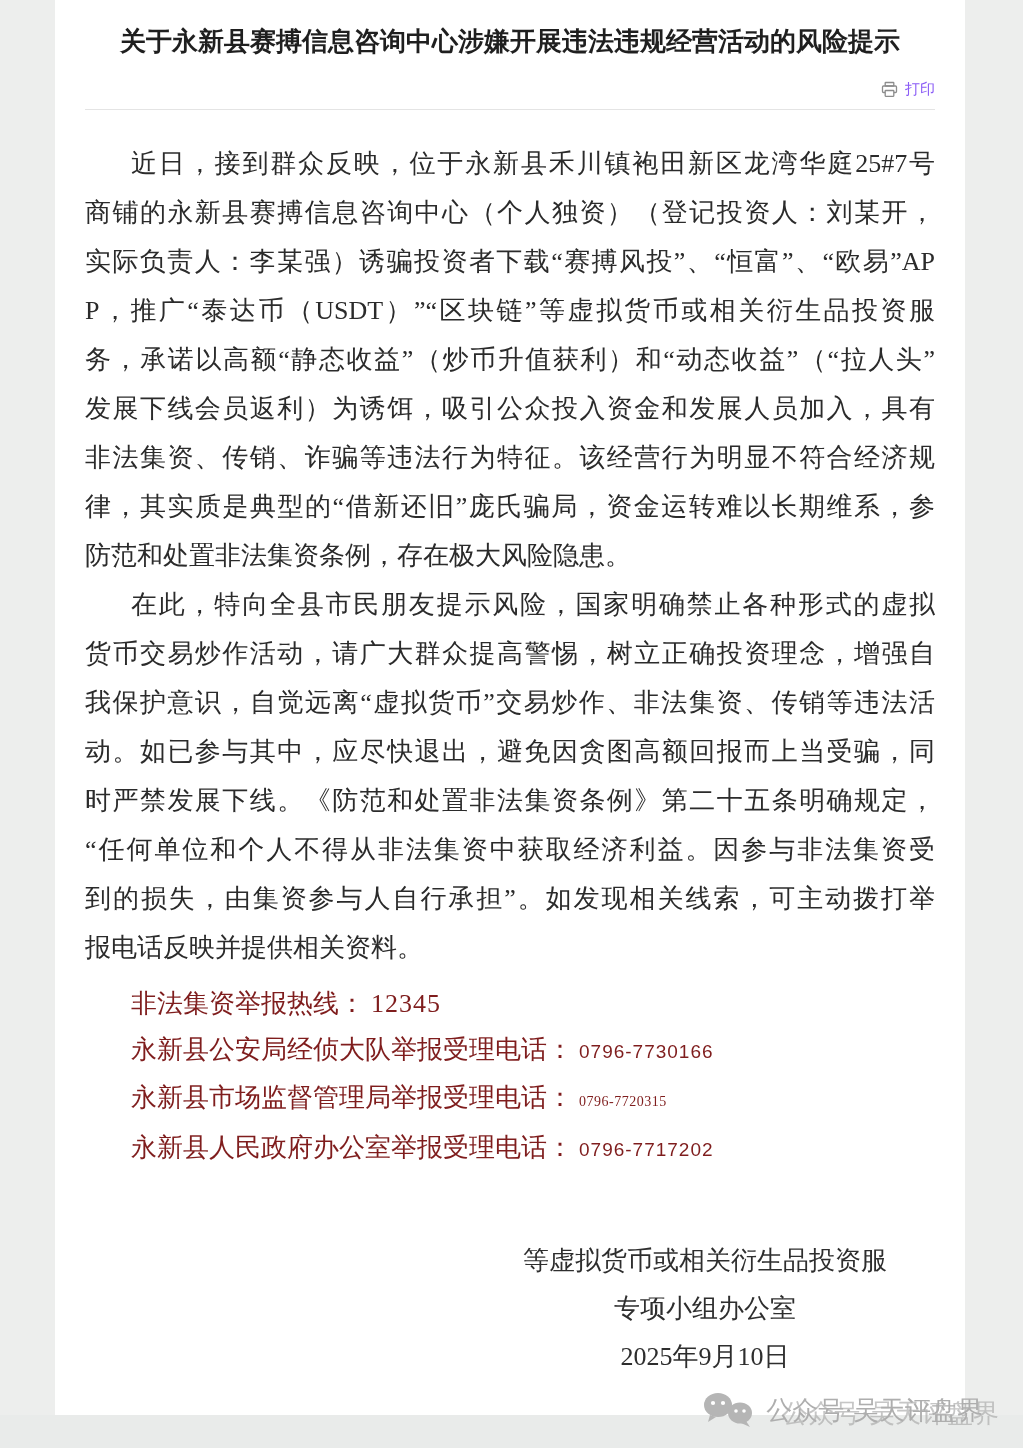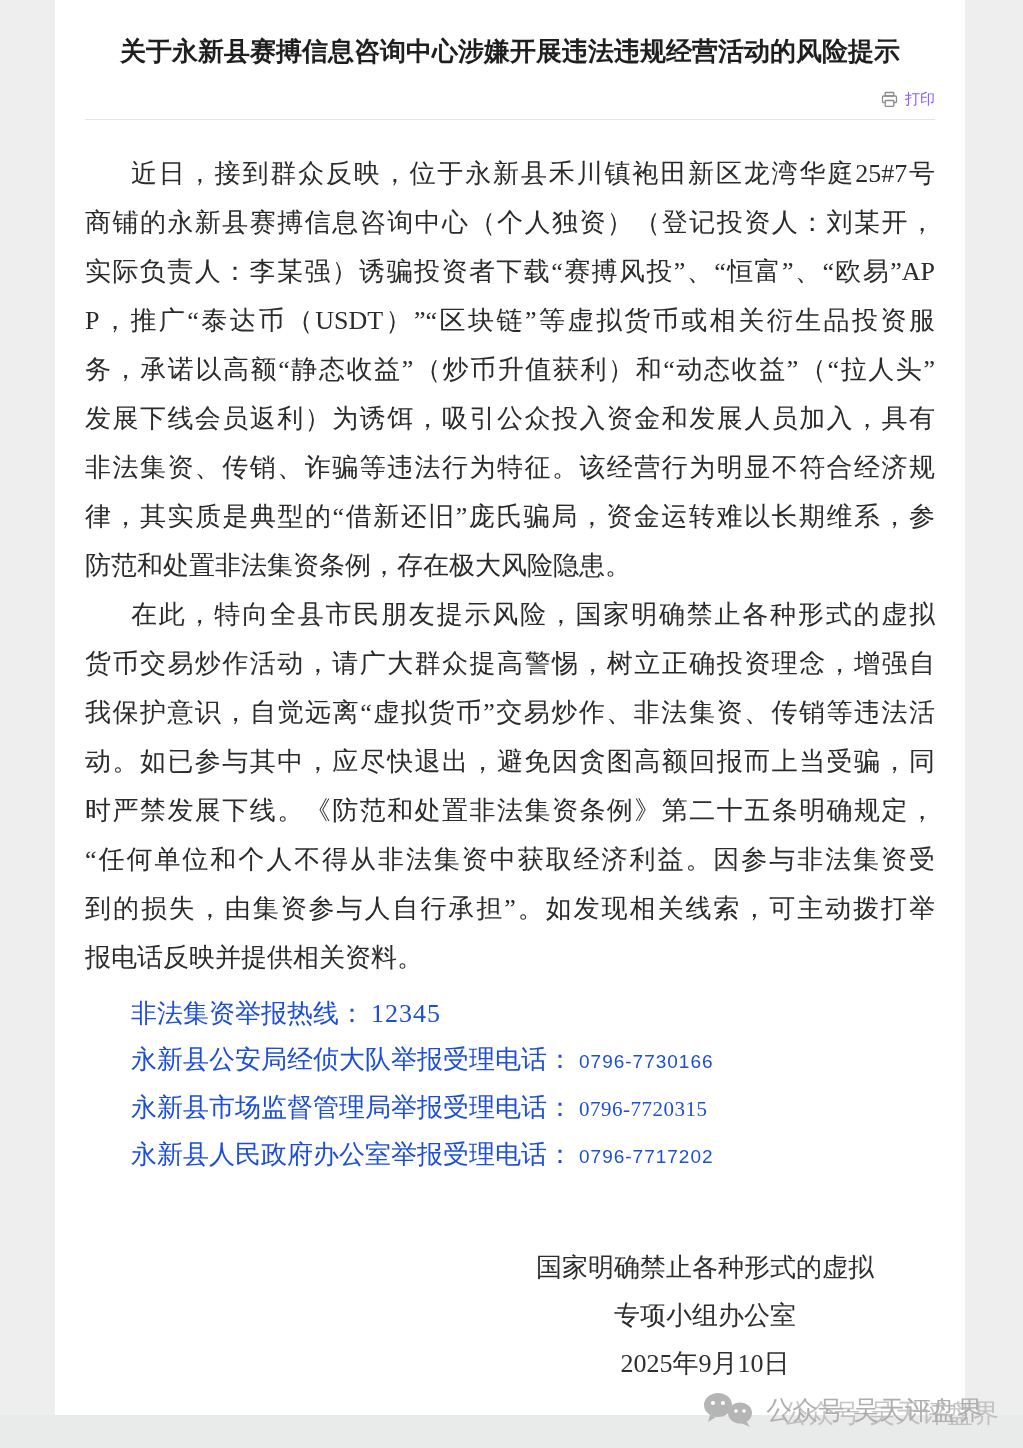--- a/index.html
+++ b/index.html
@@ -5,21 +5,21 @@
   html,body{margin:0;padding:0;}
   body{
     width:1023px;height:1448px;position:relative;overflow:hidden;
     background:#edeeed;
     font-family:"Liberation Serif","DejaVu Serif",serif;
     color:#2b2b2b;
   }
   .page-card{
     position:absolute;left:55px;top:0;width:910px;height:1448px;
     background:#ffffff;
-    padding:18px 30px;box-sizing:border-box;
+    padding:8px 30px;box-sizing:border-box;
   }
   .doc-title{
     margin:0;padding-top:16px;
     text-align:center;
     font-family:"Liberation Sans","DejaVu Sans",sans-serif;
     font-weight:bold;font-size:26px;line-height:34px;color:#1f1f1f;
   }
   .print-row{
     margin-top:20px;height:22px;
     display:flex;justify-content:flex-end;align-items:center;gap:7px;
@@ -41,25 +41,25 @@
   .line{
     width:850px;line-height:49px;
     text-align:justify;text-align-last:justify;
     text-justify:inter-character;
     white-space:nowrap;
   }
   .line.indent{text-indent:46px;}
   .line.flush{text-align-last:left;white-space:normal;}
   .hotlines{margin-top:9px;}
   .hotline{
-    padding-left:46px;line-height:46px;font-size:26px;color:#1d4ed8;
+    padding-left:46px;line-height:46px;font-size:26px;color:#7f1d1d;
   }
   .hotline .num{margin-left:6px;letter-spacing:1px;}
   .hotline.num-sans .num{font-family:"Liberation Sans","DejaVu Sans",sans-serif;font-size:19px;}
-  .hotline.num-small .num{font-size:21px;letter-spacing:0.5px;}
+  .hotline.num-small .num{font-size:14px;letter-spacing:0.5px;}
   .signature{
     margin-top:64px;
     width:430px;margin-left:auto;margin-right:15px;
     text-align:center;font-size:26px;color:#2e2e2e;
   }
   .sig-line{line-height:48px;}
   .footer-strip{
     position:absolute;left:0;bottom:0;width:1023px;height:33px;
     background:#e9ebea;
   }
@@ -117,21 +117,21 @@
   <div class="hotlines">
 
   <div class="hotline"><span>非法集资举报热线：</span><span class="num">12345</span></div>
       <div class="hotline num-sans"><span>永新县公安局经侦大队举报受理电话：</span><span class="num">0796-7730166</span></div>
       <div class="hotline num-small"><span>永新县市场监督管理局举报受理电话：</span><span class="num">0796-7720315</span></div>
       <div class="hotline num-sans"><span>永新县人民政府办公室举报受理电话：</span><span class="num">0796-7717202</span></div>
     </div>
 
   <div class="signature">
 
-  <div class="sig-line">国家明确禁止各种形式的虚拟</div>
+  <div class="sig-line">等虚拟货币或相关衍生品投资服</div>
       <div class="sig-line">专项小组办公室</div>
       <div class="sig-line">2025年9月10日</div>
     </div>
 
 </div>
 
 <div class="footer-strip"></div>
 
 <div class="watermark">
   <span>

